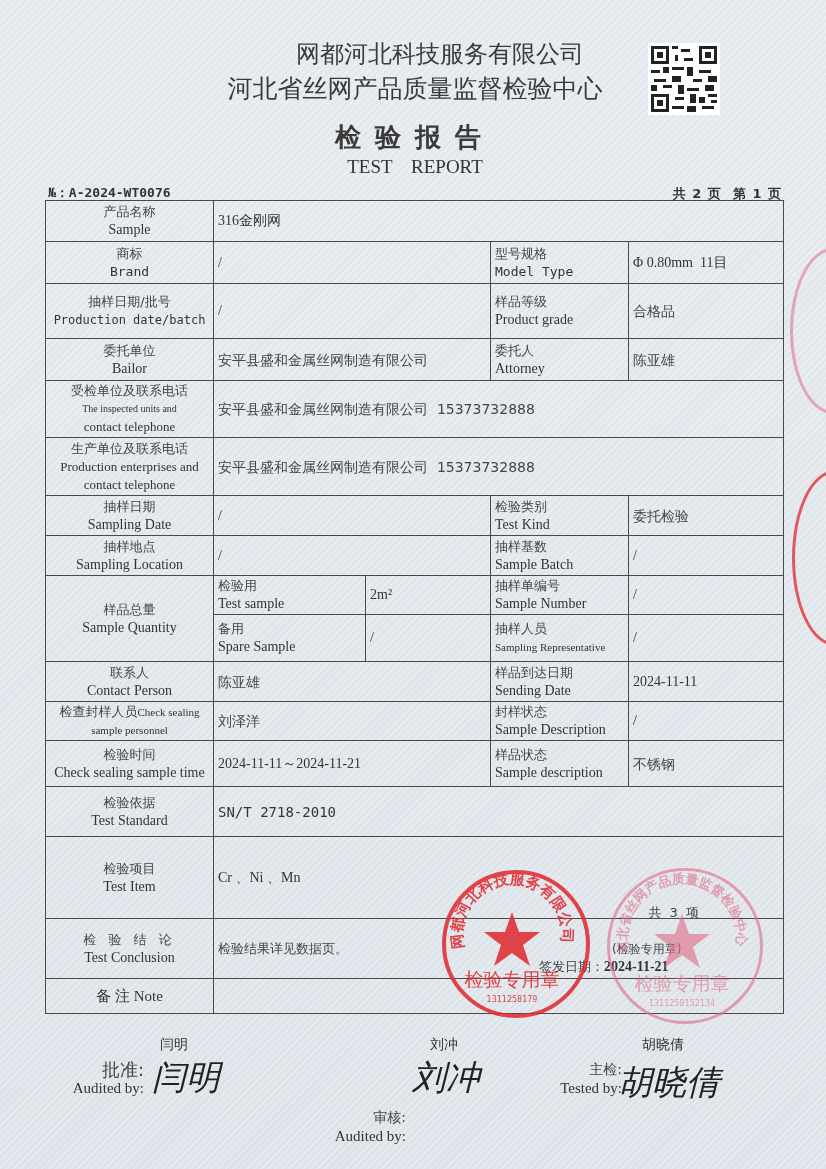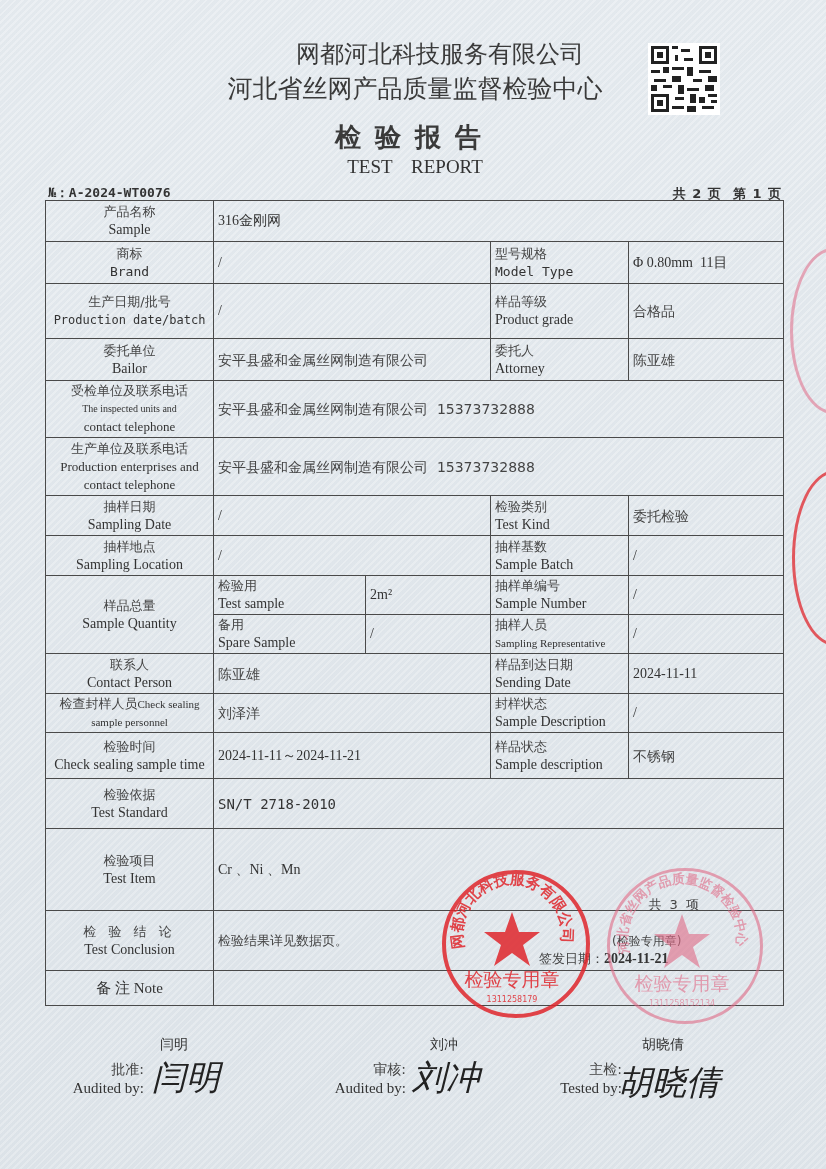--- a/index.html
+++ b/index.html
@@ -105,21 +105,21 @@
         </td>
     <td class="val" colspan="2">/</td>
     <td class="val">
           <div class="cn">型号规格</div>
           <div class="mono">Model Type</div>
         </td>
     <td class="val" style="white-space:pre;">Φ 0.80mm  11目</td>
   </tr>
   <tr style="height:55px">
     <td class="lbl">
-          <div class="cn">生产日期/批号</div>
+          <div class="cn">抽样日期/批号</div>
           <div class="mono" style="font-size:12px;">Production date/batch</div>
         </td>
     <td class="val" colspan="2">/</td>
     <td class="val">
           <div class="cn">样品等级</div>
           <div class="en">Product grade</div>
         </td>
     <td class="val cn">合格品</td>
   </tr>
   <tr style="height:42px">
@@ -183,21 +183,21 @@
           <div class="cn">检验用</div>
           <div class="en">Test sample</div>
         </td>
     <td class="val">2m²</td>
     <td class="val">
           <div class="cn">抽样单编号</div>
           <div class="en">Sample Number</div>
         </td>
     <td class="val">/</td>
   </tr>
-  <tr style="height:39px">
+  <tr style="height:47px">
     <td class="val">
           <div class="cn">备用</div>
           <div class="en">Spare Sample</div>
         </td>
     <td class="val">/</td>
     <td class="val">
           <div class="cn">抽样人员</div>
           <div class="en small">Sampling Representative</div>
         </td>
     <td class="val">/</td>
@@ -294,28 +294,28 @@
     <text x="75" y="122" text-anchor="middle" font-size="19" fill="#e06a86" font-family="DejaVu Sans, sans-serif">检验专用章</text>
     <text x="75" y="138" text-anchor="middle" font-size="8" fill="#e06a86" font-family="DejaVu Sans, sans-serif">1311258152134</text>
   </svg>
 </div>
 
 <div class="abs" style="left:790px;top:248px;width:80px;height:160px;border:3px solid #e06a86;border-radius:50%;opacity:0.55;"></div>
 <div class="abs" style="left:792px;top:470px;width:80px;height:170px;border:3px solid #e0262c;border-radius:50%;opacity:0.75;"></div>
 
 <div class="abs sig-name" style="left:160px;top:1036px;">闫明</div>
 <div class="abs sig-lbl" style="left:40px;top:1060px;width:104px;">
-    <div class="cn" style="font-size:14px;">批准:</div>
+    <div class="cn" style="font-size:18px;">批准:</div>
     <div>Audited by:</div>
   </div>
 <div class="abs signature" style="left:152px;top:1055px;">闫明</div>
 
 <div class="abs sig-name" style="left:430px;top:1036px;">刘冲</div>
 <div class="abs sig-lbl" style="left:300px;top:1060px;width:106px;">
-    <div class="cn" style="font-size:14px;">审核:</div>
+    <div class="cn" style="font-size:14px;margin-top:48px;">审核:</div>
     <div>Audited by:</div>
   </div>
 <div class="abs signature" style="left:412px;top:1055px;">刘冲</div>
 
 <div class="abs sig-name" style="left:642px;top:1036px;">胡晓倩</div>
 <div class="abs sig-lbl" style="left:540px;top:1060px;width:82px;">
     <div class="cn" style="font-size:14px;">主检:</div>
     <div>Tested by:</div>
   </div>
 <div class="abs signature" style="left:618px;top:1060px;">胡晓倩</div>

